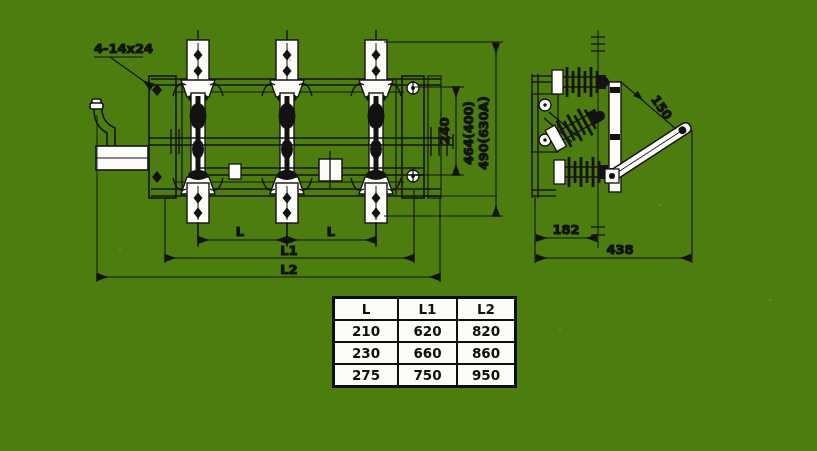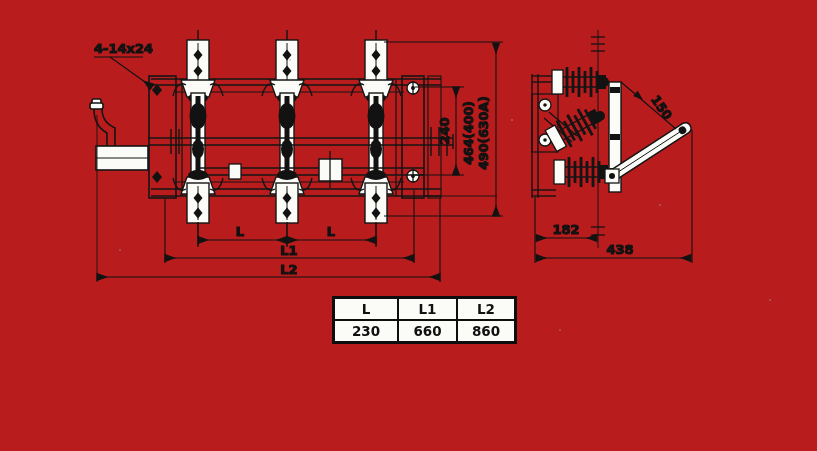--- a/index.html
+++ b/index.html
@@ -1,17 +1,17 @@
 <!DOCTYPE html>
 <html><head>
 <meta charset="utf-8">
 <style>
   html,body{margin:0;padding:0;width:817px;height:451px;overflow:hidden;
     background:#fbfbf8;font-family:"DejaVu Sans",sans-serif;}
-  .stage{position:relative;width:817px;height:451px;background:#b91c1c;}
+  .stage{position:relative;width:817px;height:451px;background:#4d7c0f;}
   svg{position:absolute;left:0;top:0;}
   svg text{font-family:"DejaVu Sans",sans-serif;font-weight:bold;fill:#121212;}
   .dim-table{position:absolute;left:332px;top:296px;border-collapse:collapse;
     color:#101010;background:#fbfbf8;}
   .dim-table th,.dim-table td{border:2px solid #0e0e0e;text-align:center;
     vertical-align:middle;padding:0;height:20px;
     font:bold 13.5px "DejaVu Sans",sans-serif;}
   .dim-table{border:3px solid #0e0e0e;}
   .dim-table th.c0,.dim-table td.c0{width:62px;}
   .dim-table th.c1,.dim-table td.c1{width:57px;}
@@ -240,20 +240,30 @@
 <table class="dim-table">
   <thead>
     <tr>
       <th class="c0">L</th>
       <th class="c1">L1</th>
       <th class="c2">L2</th>
     </tr>
   </thead>
   <tbody>
     <tr>
+      <td class="c0">210</td>
+      <td class="c1">620</td>
+      <td class="c2">820</td>
+    </tr>
+    <tr>
       <td class="c0">230</td>
       <td class="c1">660</td>
       <td class="c2">860</td>
     </tr>
+    <tr>
+      <td class="c0">275</td>
+      <td class="c1">750</td>
+      <td class="c2">950</td>
+    </tr>
   </tbody>
 </table>
 
 </div>
 
 </body></html>

